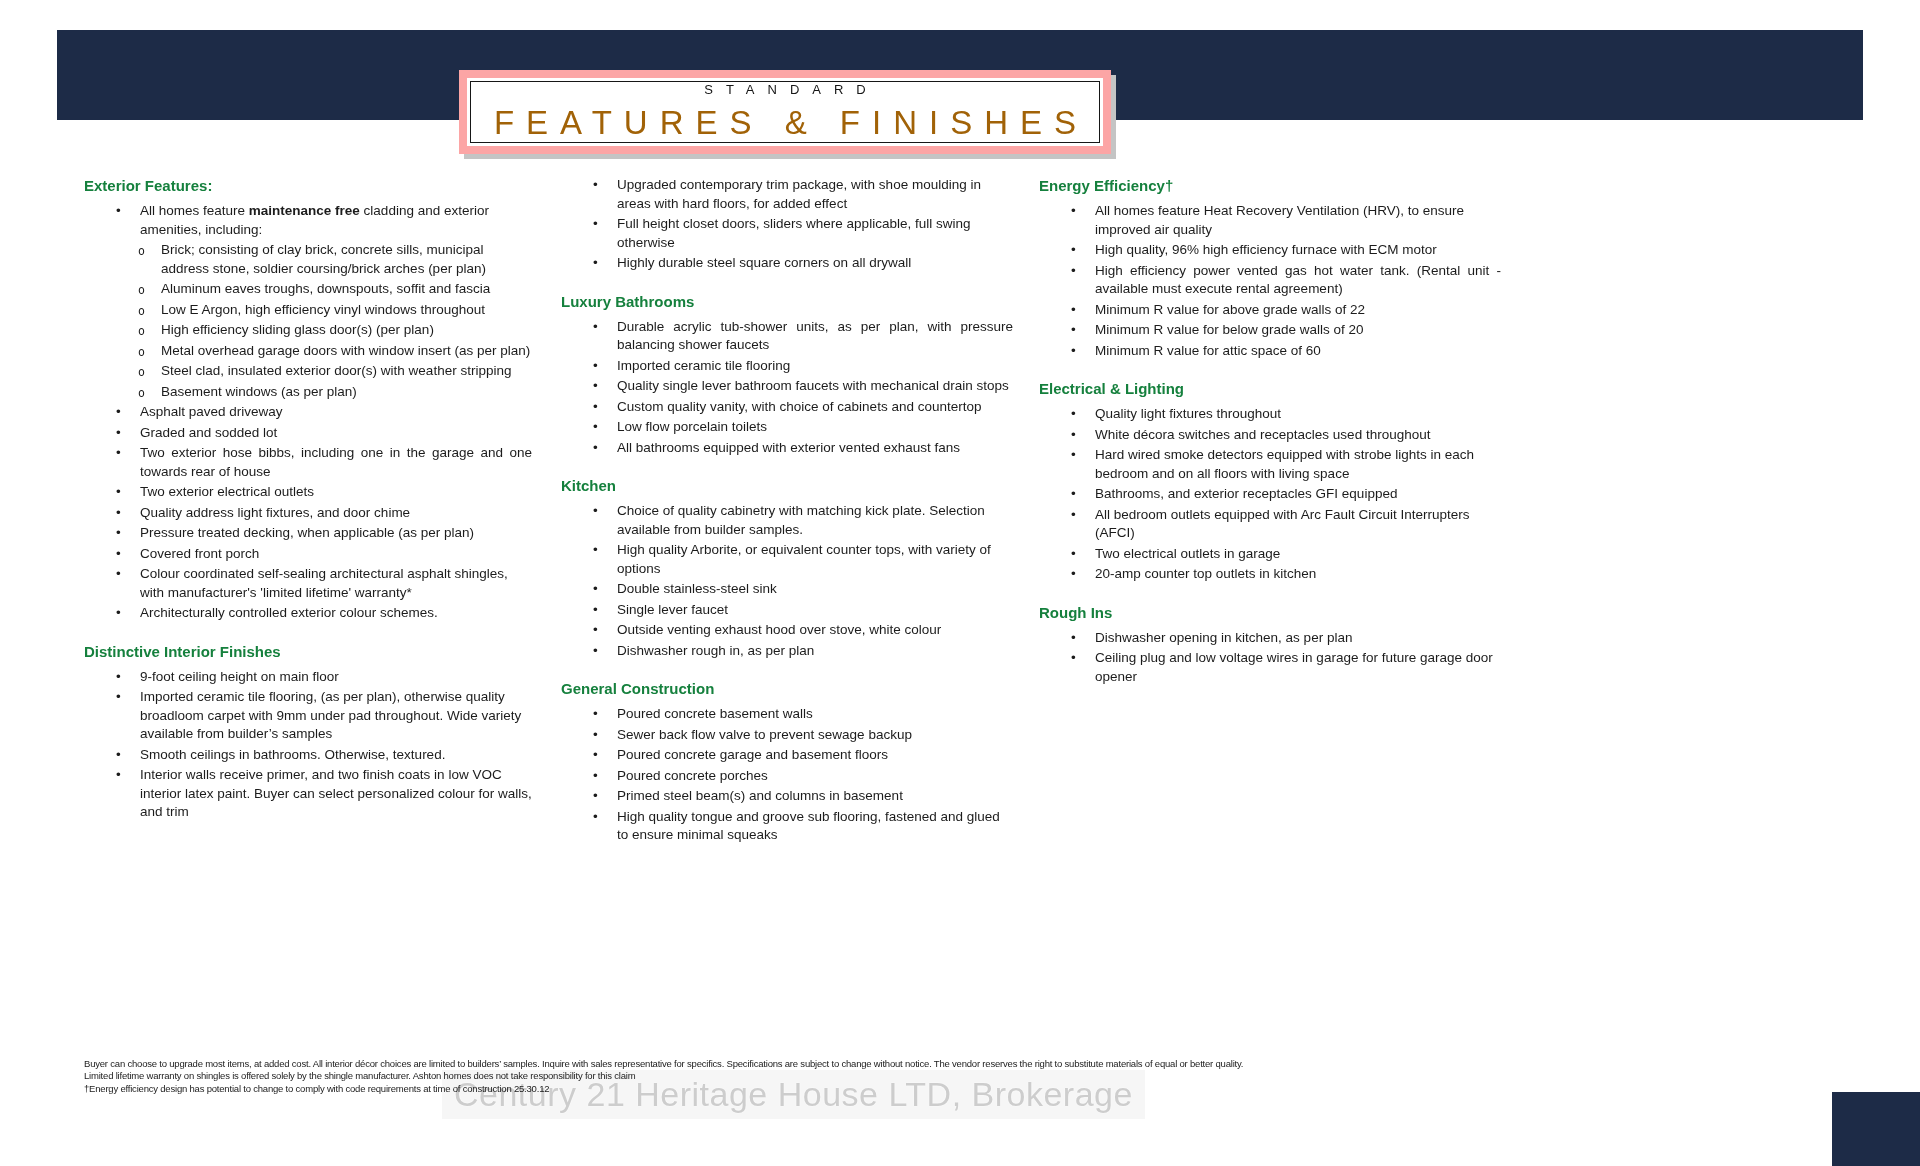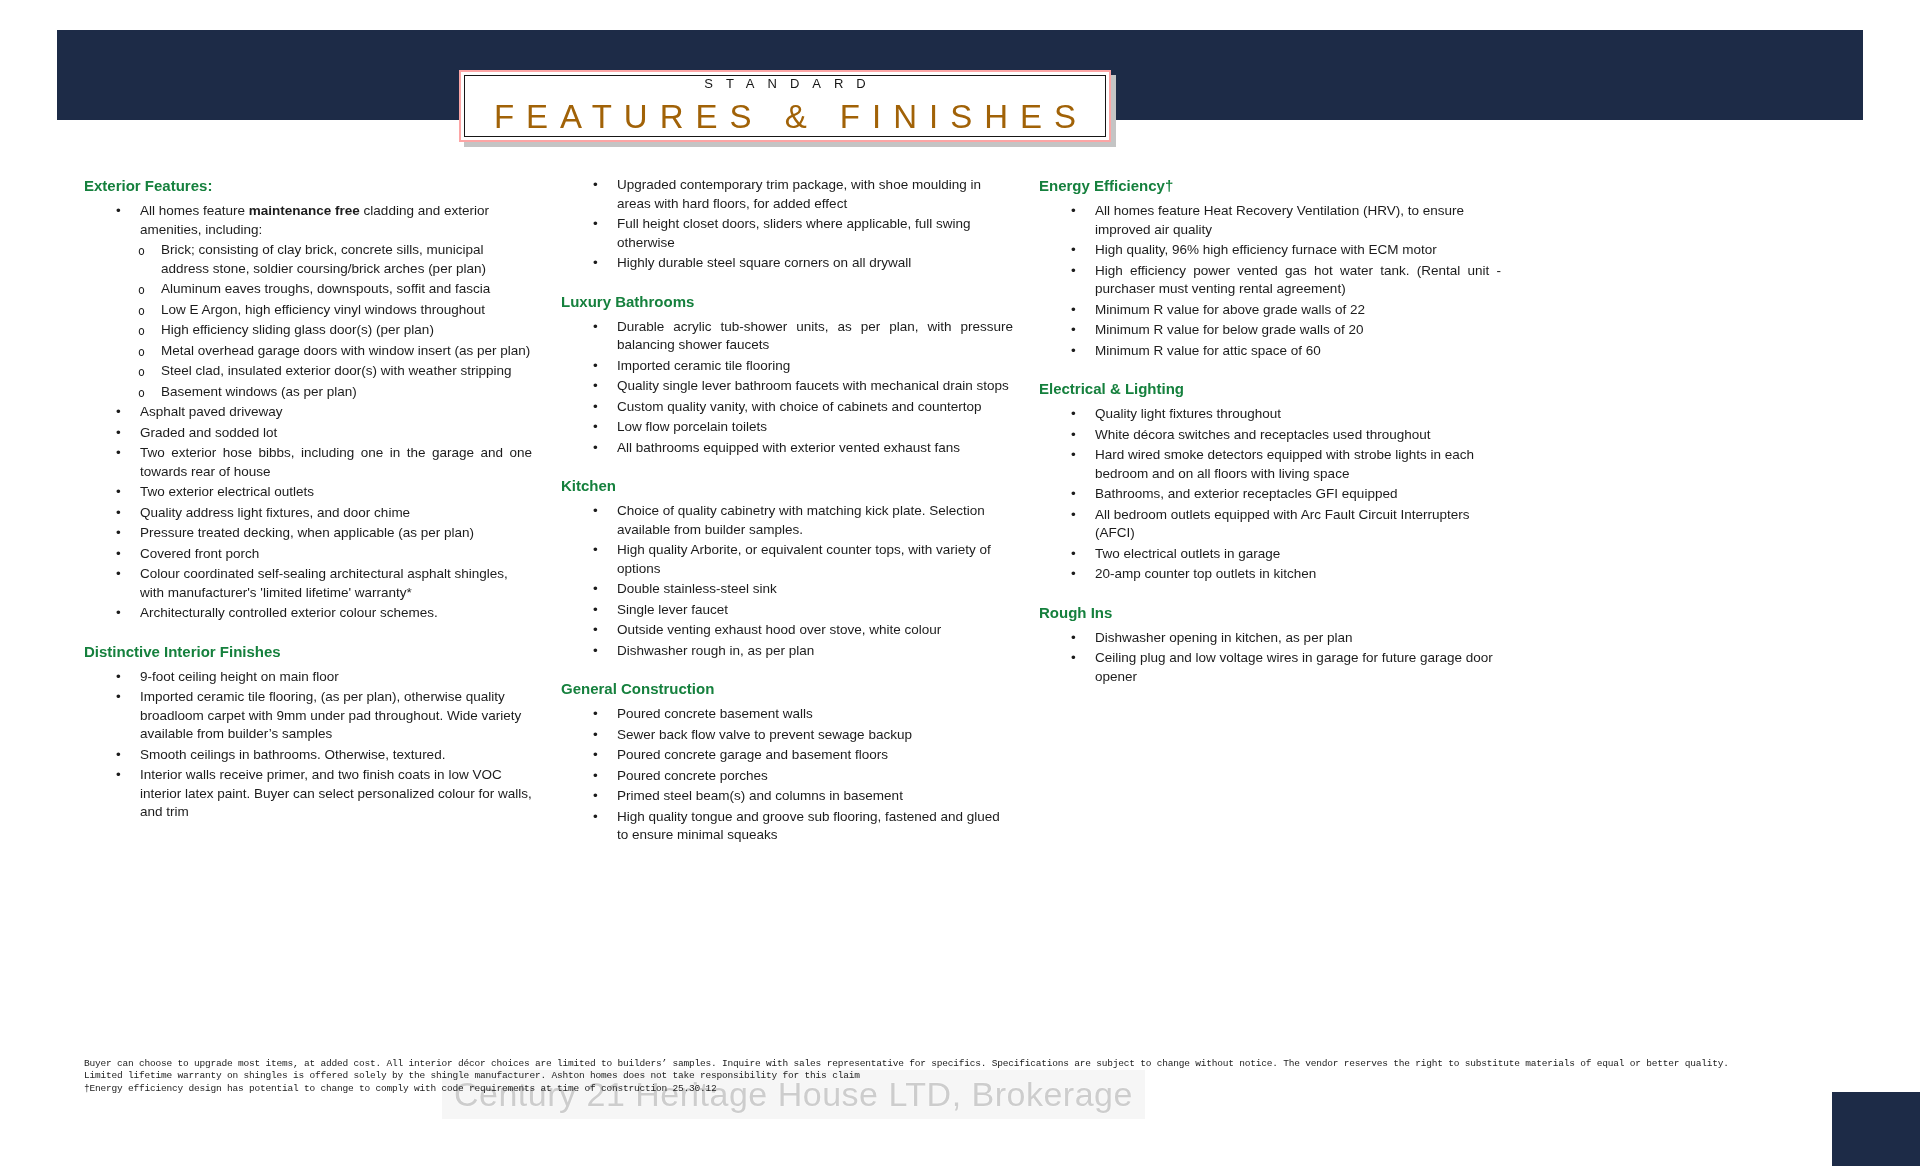--- a/index.html
+++ b/index.html
@@ -7,22 +7,22 @@
     width:1920px; height:1166px; position:relative; overflow:hidden;
     background:#ffffff; color:#1c1c1c;
     font-family:"Liberation Sans", sans-serif;
   }
 
   
   .band { position:absolute; left:57px; top:30px; width:1806px; height:90px; background:#1d2b47; }
 
   
   .title-box {
-    position:absolute; left:459px; top:70px; width:652px; height:72px;
-    background:#ffffff; border:2px solid #fca5a5; box-sizing:border-box;
+    position:absolute; left:459px; top:70px; width:652px; height:84px;
+    background:#ffffff; border:8px solid #fca5a5; box-sizing:border-box;
     box-shadow:5px 5px 0 #c4c4c4; z-index:3;
   }
   .title-box-inner {
     position:absolute; left:3px; top:3px; right:3px; bottom:3px;
     border:1px solid #161616;
     display:flex; flex-direction:column; align-items:center; justify-content:center;
   }
   .eyebrow {
     font-size:13px; letter-spacing:13px; padding-left:13px; color:#161616; font-weight:400;
   }
@@ -49,21 +49,21 @@
   li.item::before { content:"\2022"; position:absolute; left:32px; }
   li.item.lvl2 { padding-left:77px; }
   li.item.lvl2::before {
     content:"o"; left:54px; font-family:"DejaVu Sans Mono", monospace;
     font-size:11.5px; top:1px;
   }
   li.item.justify { text-align:justify; }
   li.item b { font-weight:bold; }
 
   
-  #footnotes { position:absolute; left:84px; top:1058px; z-index:2;font-family:Liberation Mono, monospace; }
+  #footnotes { position:absolute; left:84px; top:1058px; z-index:2; }
   .footnote-line {
     font-size:9.5px; line-height:12.3px; letter-spacing:-0.2px;
     white-space:nowrap; color:#222;
   }
 
   
   #watermark {
     position:absolute; left:442px; top:1070px; z-index:1;
     font-size:34px; color:#cdcdcd; letter-spacing:0.5px; white-space:nowrap;
     background:rgba(238,238,238,0.55); padding:5px 12px;
@@ -160,21 +160,21 @@
           <li class="item lvl1">High quality tongue and groove sub flooring, fastened and glued to ensure minimal squeaks</li>
         </ul>
       </div>
     </div>
     <div class="column">
       <div class="section">
         <div class="section-heading">Energy Efficiency†</div>
         <ul class="bullet-list">
           <li class="item lvl1">All homes feature Heat Recovery Ventilation (HRV), to ensure improved air quality</li>
           <li class="item lvl1">High quality, 96% high efficiency furnace with ECM motor</li>
-          <li class="item lvl1 justify">High efficiency power vented gas hot water tank. (Rental unit - purchaser must venting rental agreement)</li>
+          <li class="item lvl1 justify">High efficiency power vented gas hot water tank. (Rental unit - available must execute rental agreement)</li>
           <li class="item lvl1">Minimum R value for above grade walls of 22</li>
           <li class="item lvl1">Minimum R value for below grade walls of 20</li>
           <li class="item lvl1">Minimum R value for attic space of 60</li>
         </ul>
       </div>
       <div class="section">
         <div class="section-heading">Electrical &amp; Lighting</div>
         <ul class="bullet-list">
           <li class="item lvl1">Quality light fixtures throughout</li>
           <li class="item lvl1">White décora switches and receptacles used throughout</li>

